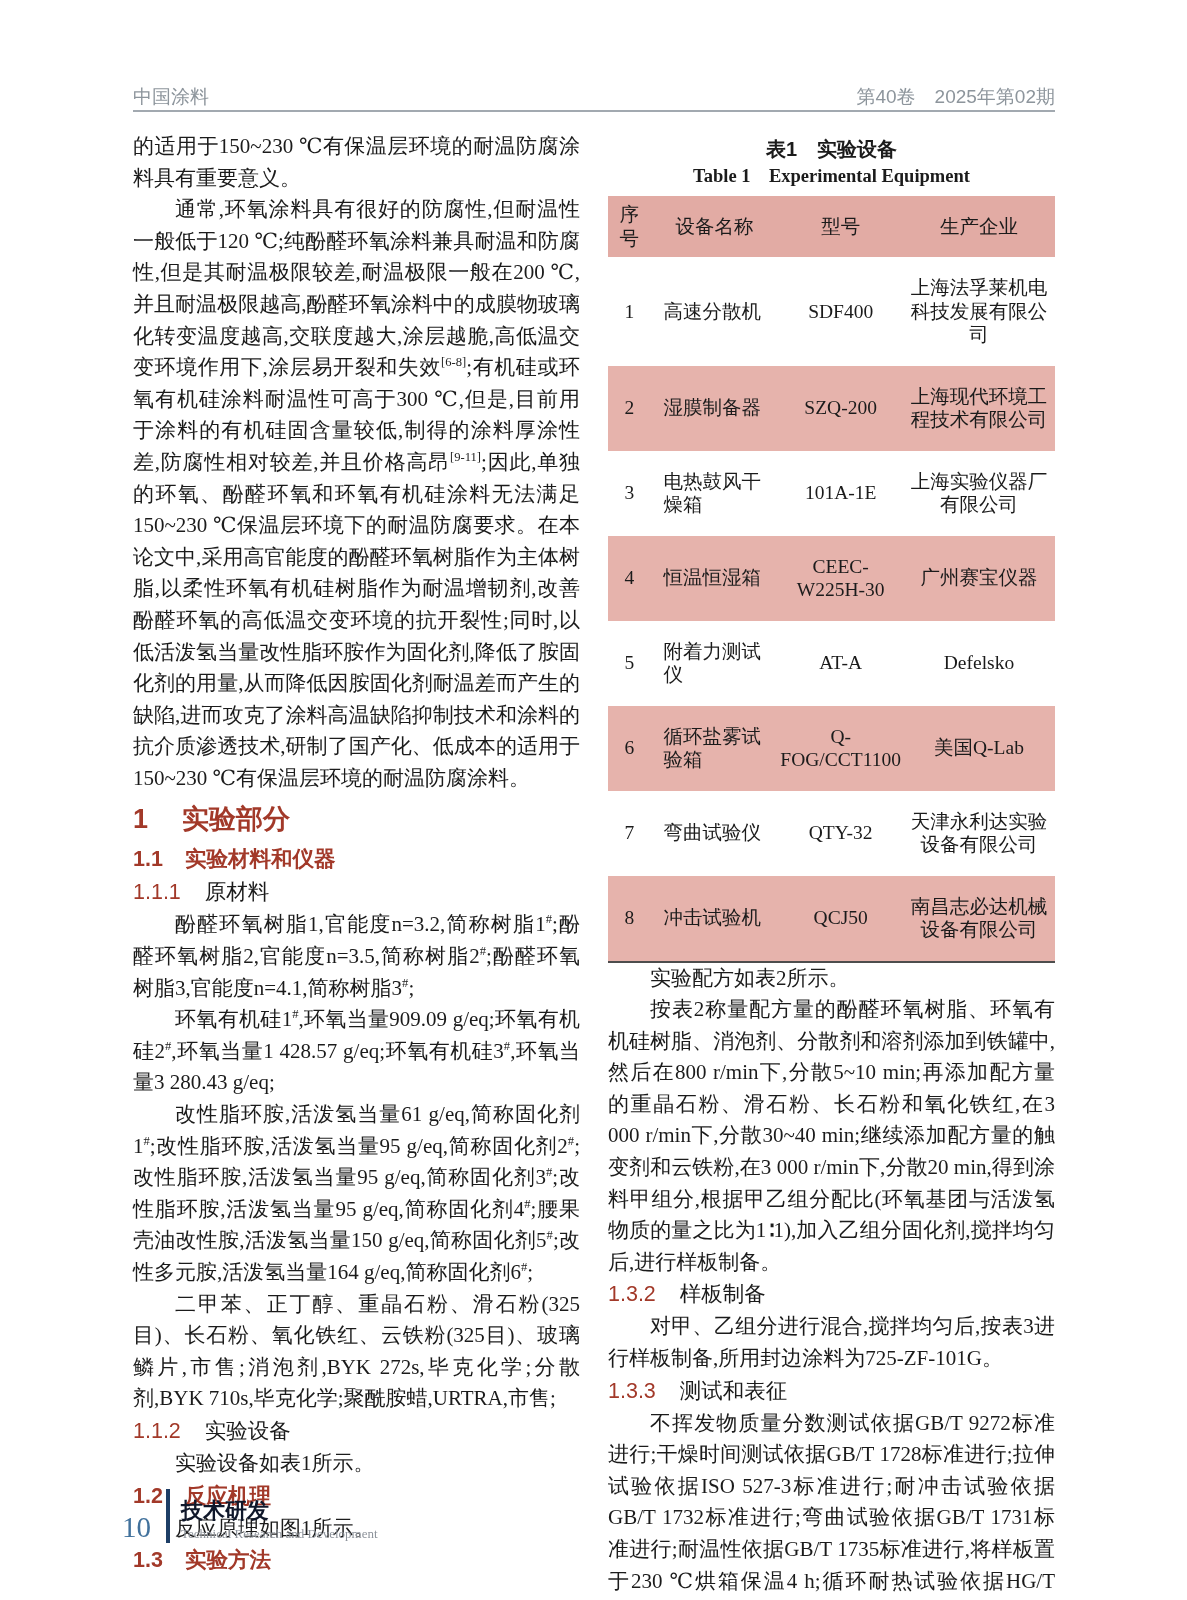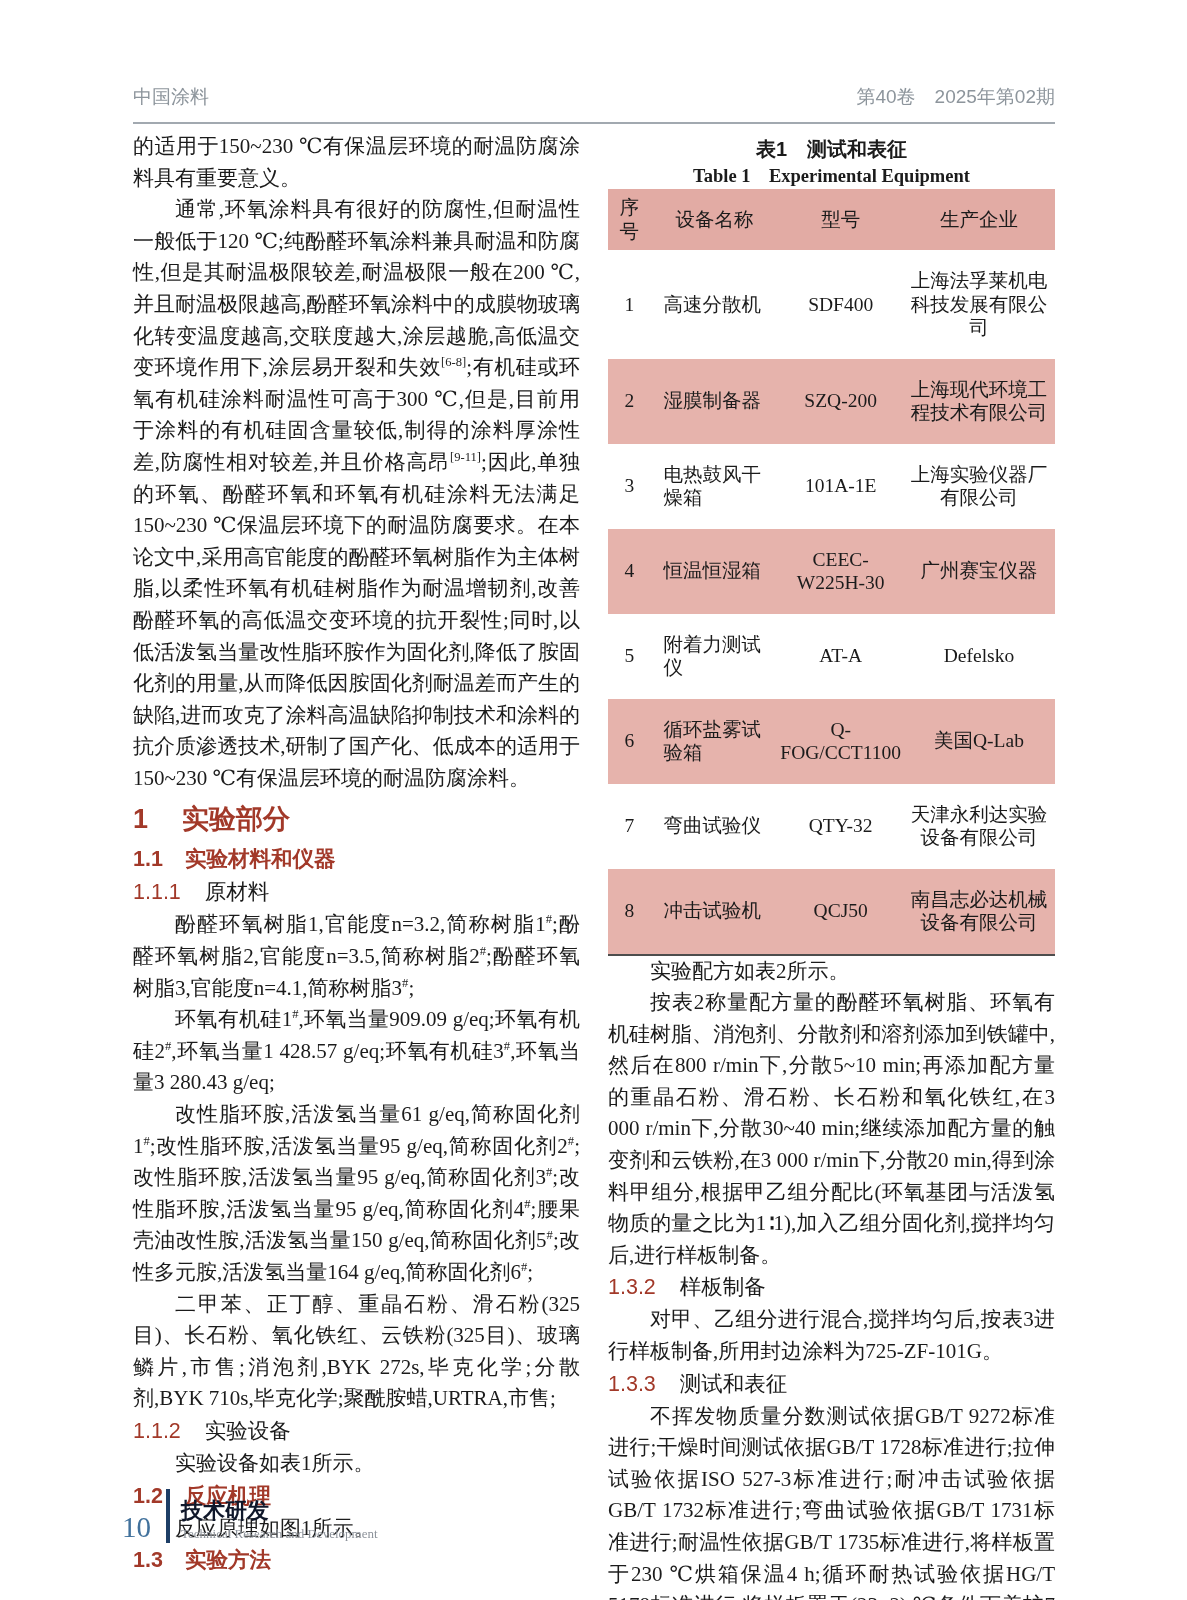--- a/index.html
+++ b/index.html
@@ -6,42 +6,42 @@
   body{
     width:1187px;height:1600px;position:relative;background:#ffffff;overflow:hidden;
     color:#1b1b1b;font-family:"Liberation Serif","DejaVu Serif",serif;
   }
   
   .page-header{
     position:absolute;top:84px;left:133px;width:922px;
     display:flex;justify-content:space-between;align-items:flex-end;
     font-family:"Liberation Sans","DejaVu Sans",sans-serif;
     font-size:19px;color:var(--header-gray,#8d959c);
-    padding-bottom:12px;border-bottom:2px solid #a2a9b0;
+    padding-bottom:0;border-bottom:2px solid #a2a9b0;
   }
   
   .columns{position:absolute;top:131px;left:133px;width:922px;display:flex;gap:28px;}
   .col{width:447px;font-size:21px;line-height:31.6px;text-align:justify;}
   .col p{margin:0;text-indent:2em;}
   .col p.noindent{text-indent:0;}
   sup{font-size:0.6em;vertical-align:super;line-height:0;}
   .h1{font-family:"Liberation Sans","DejaVu Sans",sans-serif;font-weight:bold;
       color:var(--accent-red,#a23929);font-size:27px;line-height:42px;margin:4px 0 3px;}
   .h1 .num{margin-right:34px;}
   .h2{font-family:"Liberation Sans","DejaVu Sans",sans-serif;font-weight:bold;
       color:var(--accent-red,#a23929);font-size:21.5px;line-height:33px;}
   .h2 .num{margin-right:22px;}
   .h3{font-family:"Liberation Sans","DejaVu Sans",sans-serif;font-weight:normal;
       color:#1b1b1b;font-size:21.5px;line-height:33px;}
   .h3 .num{color:var(--accent-red,#a23929);margin-right:24px;}
   
   .tbl-title-cn{font-family:"Liberation Sans","DejaVu Sans",sans-serif;font-weight:bold;
       font-size:20px;text-align:center;line-height:28px;margin-top:4px;text-indent:0;}
   .tbl-title-en{font-weight:bold;font-size:18.5px;text-align:center;line-height:26px;
-      text-indent:0;}
+      margin-bottom:7px;text-indent:0;}
   table.equip{width:100%;border-collapse:collapse;font-size:19.5px;line-height:23.5px;
       text-align:center;border-bottom:2px solid #4d4d4d;text-indent:0;}
   .equip th{background:var(--table-header-pink,#e2aba4);font-weight:normal;padding:7px 2px;}
   .equip td{padding:19px 2px;}
   .equip tbody tr:nth-child(even){background:var(--table-row-pink,#e6b3ac);}
   .equip .c0{width:10%;}
   .equip .c1{width:31%;}
   .equip .c2{width:23%;}
   .equip .c3{width:36%;}
   .equip tbody .c1{text-align:left;padding-left:13px;}
@@ -96,21 +96,21 @@
       <span class="num">1.2</span><span class="t">反应机理</span>
     </div>
     <p>反应原理如图1所示。</p>
 
     <div class="h2">
       <span class="num">1.3</span><span class="t">实验方法</span>
     </div>
   </div>
 
   <div class="col">
-    <div class="tbl-title-cn">表1　测试和表征</div>
+    <div class="tbl-title-cn">表1　实验设备</div>
     <div class="tbl-title-en">Table 1  Experimental Equipment</div>
 
     <table class="equip">
       <thead>
         <tr>
           <th class="c0">序号</th>
           <th class="c1">设备名称</th>
           <th class="c2">型号</th>
           <th class="c3">生产企业</th>
         </tr>

